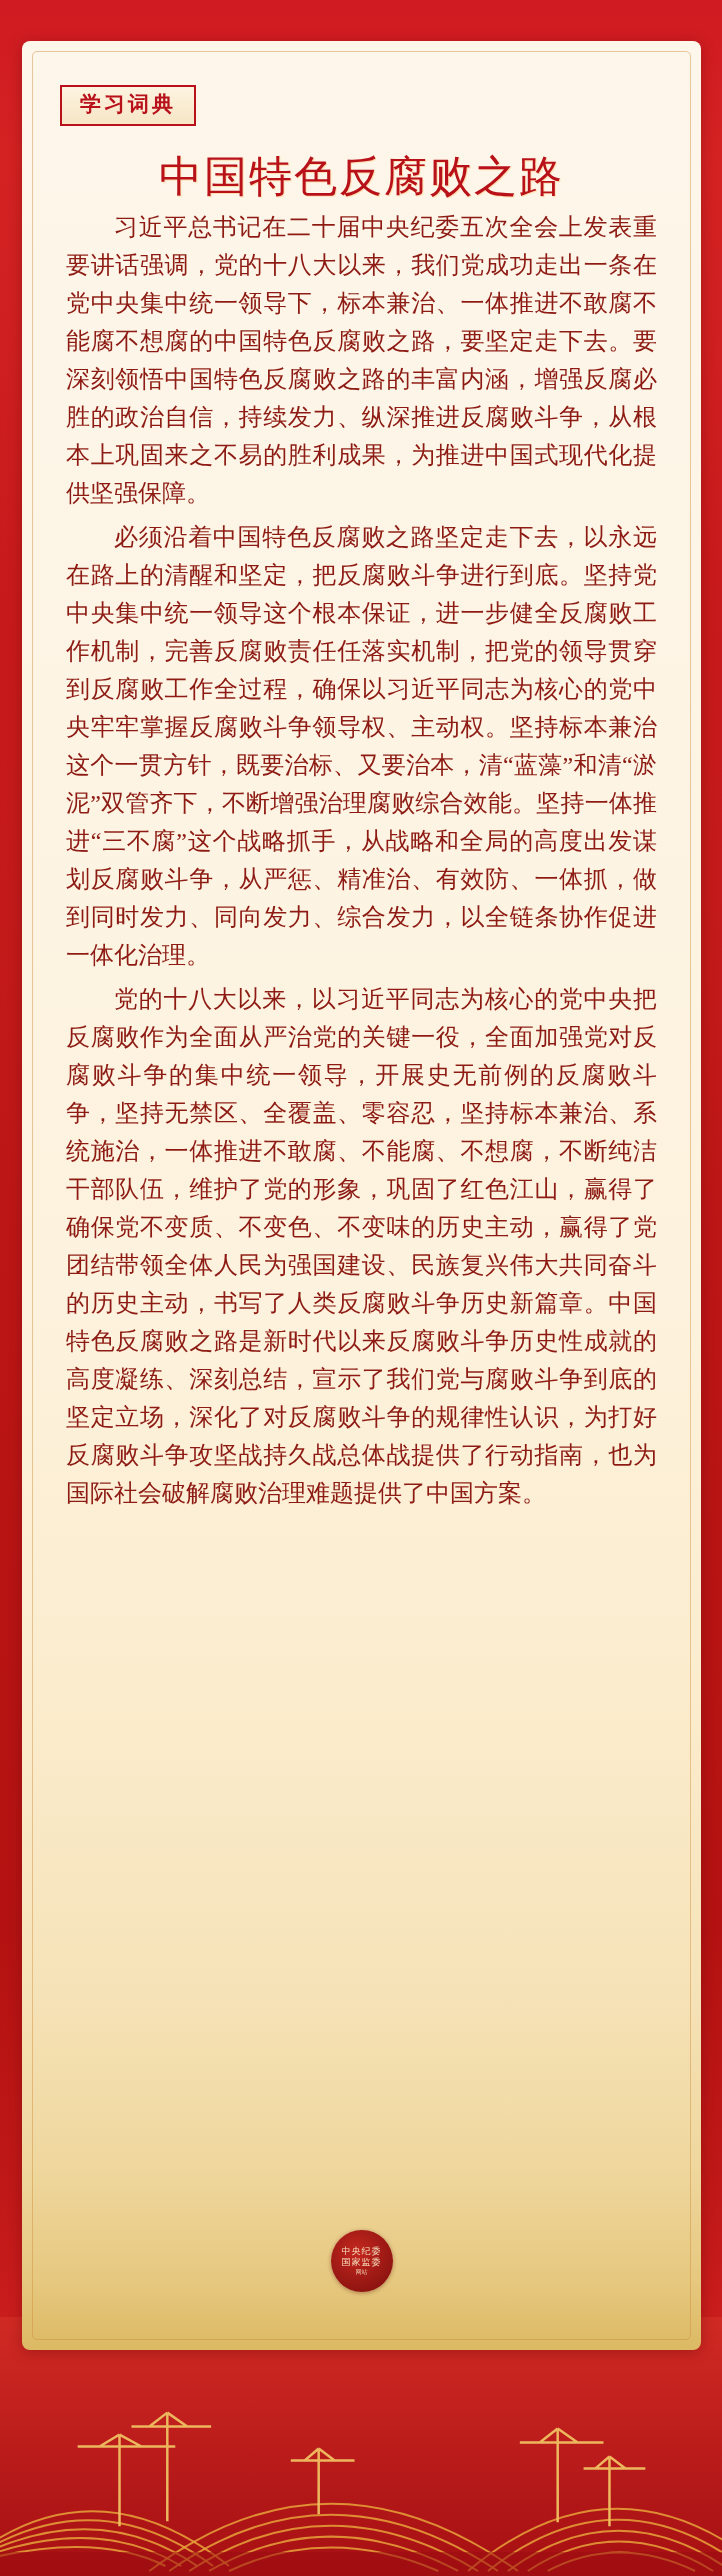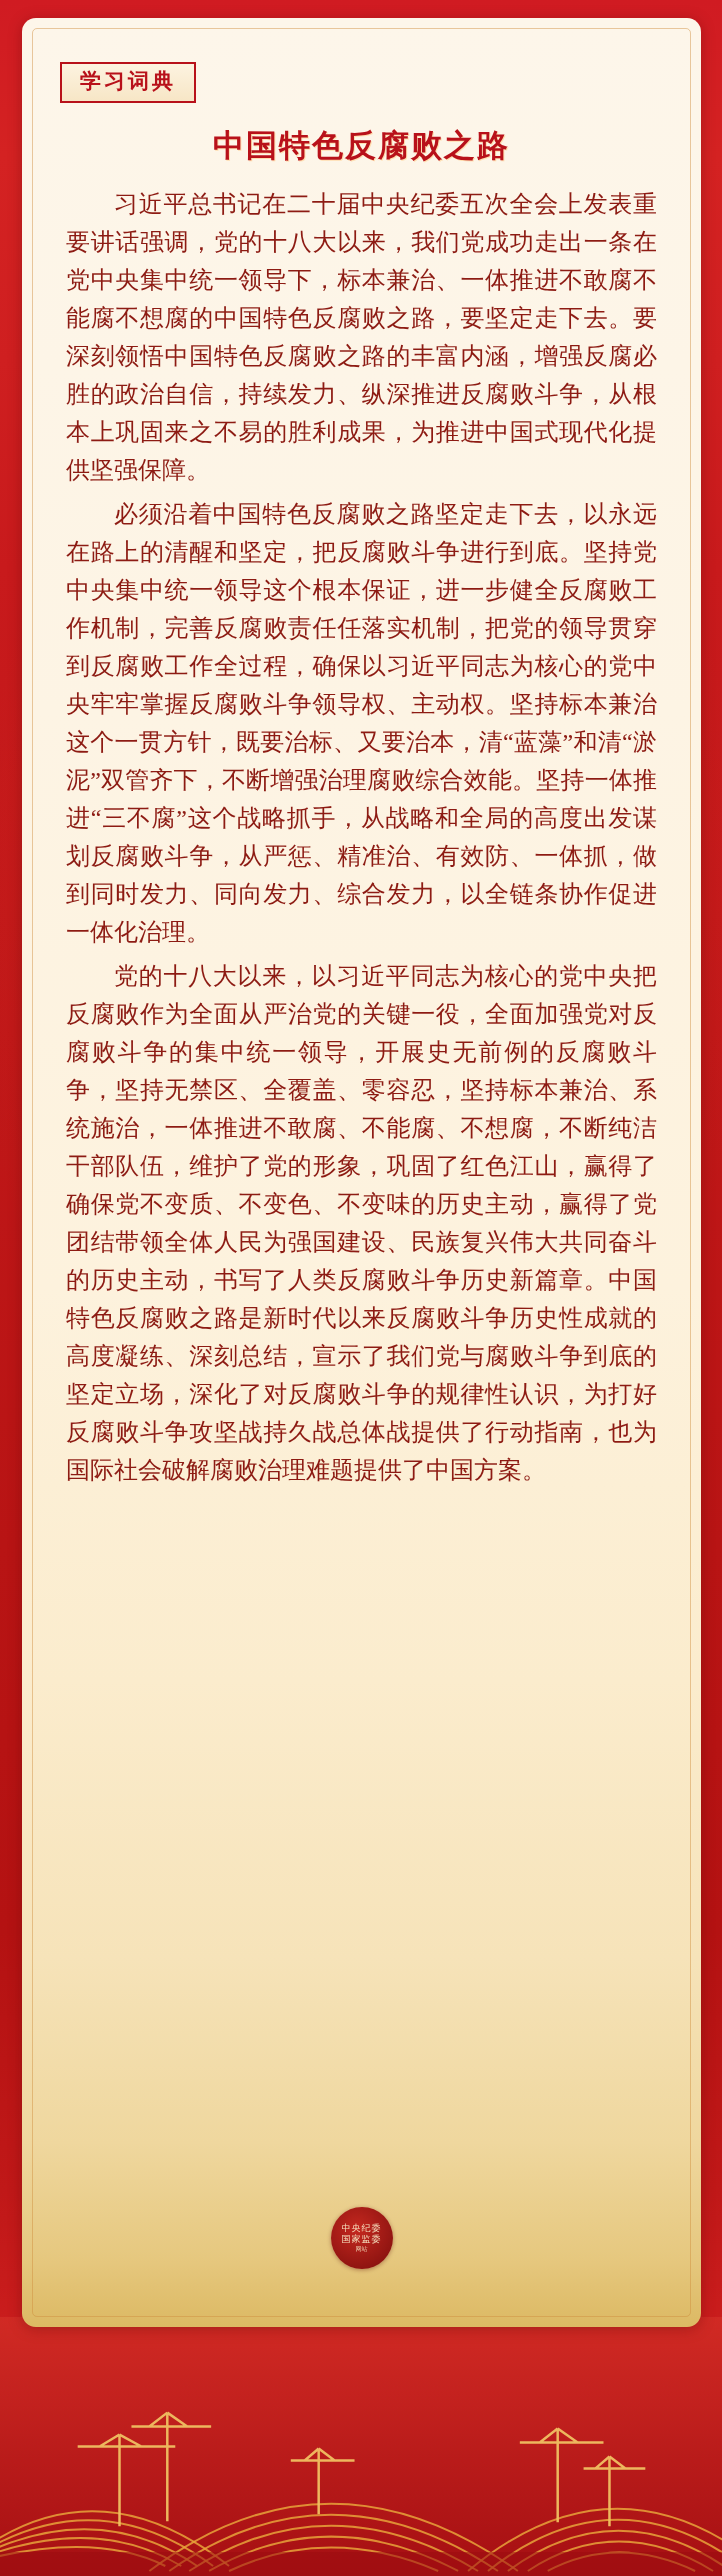--- a/index.html
+++ b/index.html
@@ -40,24 +40,24 @@
     width: 723px;
     height: 2576px;
     background: radial-gradient(ellipse 518px 896px at 50% 36%, rgba(255,170,80,0.22), rgba(255,140,60,0.05) 55%, rgba(0,0,0,0) 75%);
     pointer-events: none;
   }
 
   
   .card {
     position: absolute;
     left: 22px;
-    top: 18px;
+    top: 41px;
     width: 679px;
     height: 2309px;
-    border-radius: 14px;
+    border-radius: 8px;
     background:
       linear-gradient(180deg,
         #fdf6ea 0%,
         #fdf4e4 30%,
         #fdf2dd 55%,
         #fbeccd 72%,
         #f6e3b9 84%,
         #efd79e 92%,
         #e6c87f 97%,
         #dcb963 100%);
@@ -93,22 +93,22 @@
   }
 
   
   .title {
     position: absolute;
     left: 0;
     top: 107px;
     width: 679px;
     text-align: center;
     font-family: "Liberation Serif", "DejaVu Serif", serif;
-    font-size: 31px;
-    font-weight: bold;
+    font-size: 43px;
+    font-weight: normal;
     letter-spacing: 2px;
     color: #b8111a;
     text-shadow: 1px 1px 0 rgba(255,220,170,0.9);
   }
 
   
   .body {
     position: absolute;
     left: 44px;
     top: 167px;

